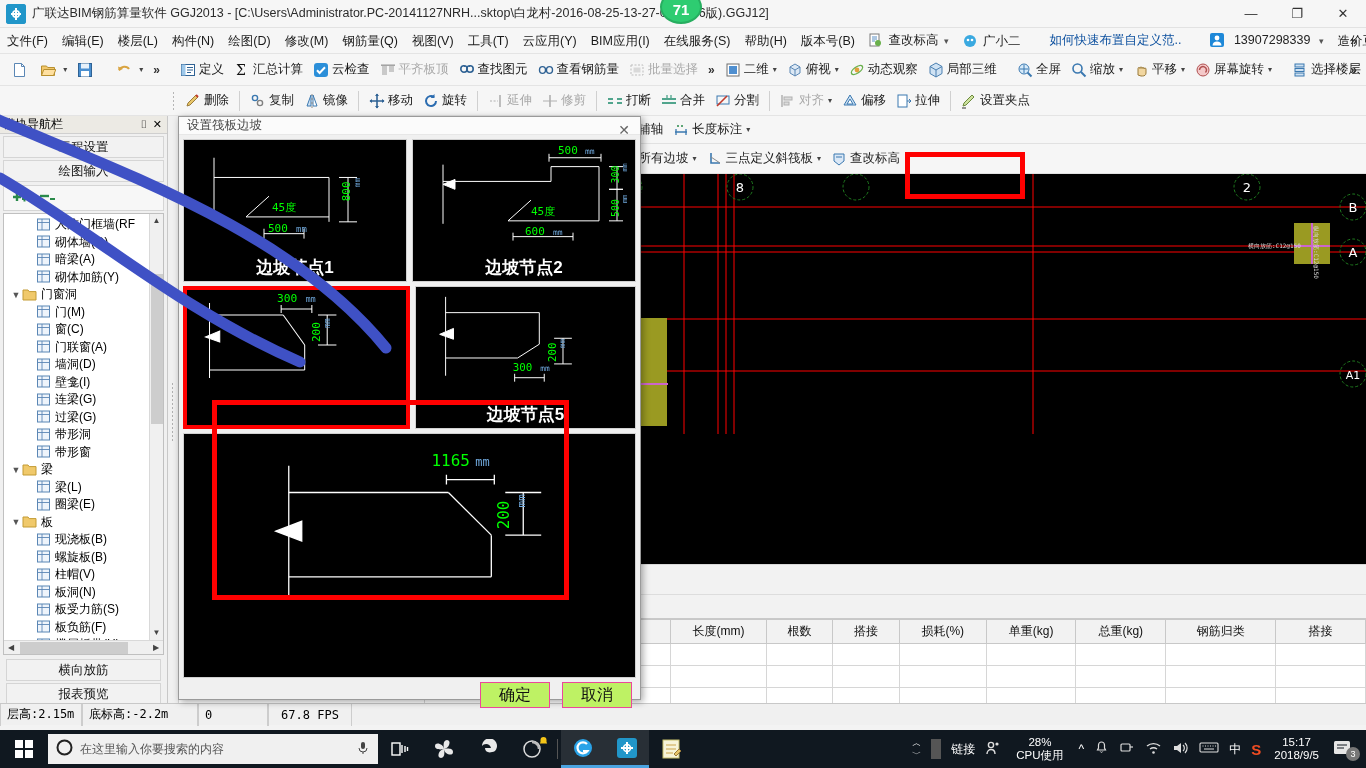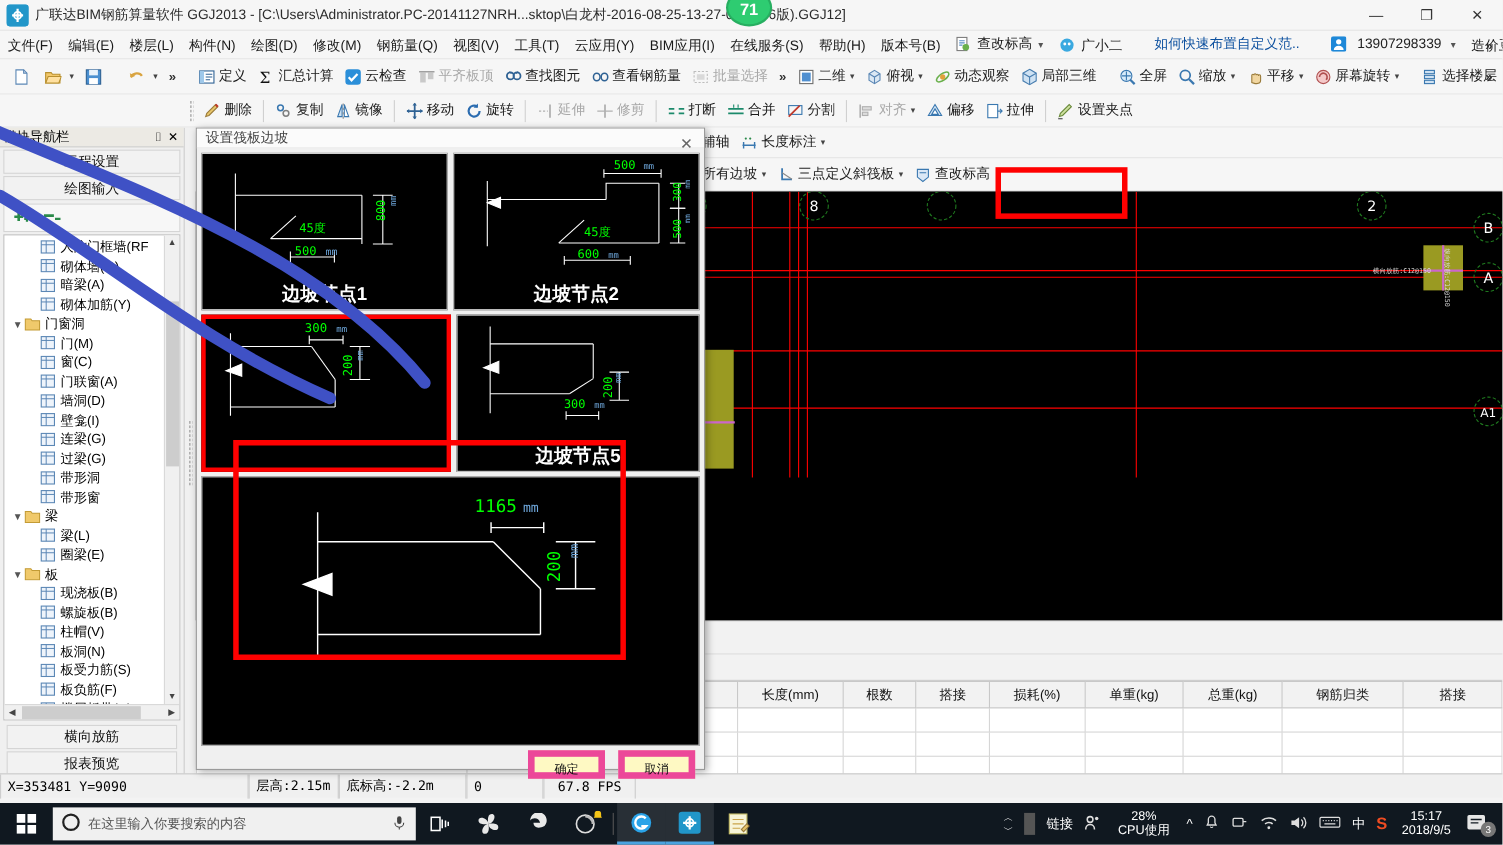--- a/index.html
+++ b/index.html
@@ -165,22 +165,22 @@
   .row2 { display:flex; gap:5px; height:143px; }
   .cell { flex:1; background:#000; border:1px solid #d0d0d0; position:relative; }
   .cell.hl { border:4px solid #ff0000; }
   .cell .cap { position:absolute; bottom:2px; left:0; right:0; text-align:center;
                color:#fff; font-size:17px; font-weight:bold; }
   .cellbig { height:245px; background:#000; border:1px solid #d0d0d0; position:relative; }
   .cellbig .cap { position:absolute; bottom:8px; left:0; right:0; text-align:center;
                   color:#fff; font-size:23px; font-weight:bold; }
   .dlg-foot { height:42px; display:flex; align-items:center; justify-content:flex-end;
               padding-right:8px; gap:12px; }
-  .dlg-btn { width:70px; height:26px; background:#fef9c3; border:6px solid #ec4899;
-             font-size:11px; text-align:center; line-height:24px; color:#111; }
+  .dlg-btn { width:70px; height:26px; background:#bef264; border:1px solid #ec4899;
+             font-size:16px; text-align:center; line-height:24px; color:#111; }
 
   .redbox { position:absolute; border:5px solid #ff0000; z-index:45; pointer-events:none; }
 
   .blue-stroke { position:absolute; left:0; top:110px; width:640px; height:300px;
                  z-index:50; pointer-events:none; }
   .dimtxt { fill:#00ff00; font-family:"DejaVu Sans Mono","Liberation Mono",monospace; }
   .dimunit { fill:#6fa8dc; font-family:"DejaVu Sans Mono","Liberation Mono",monospace; }
 </style>
 </head>
 <body>
@@ -1183,21 +1183,20 @@
                 <td></td>
                 <td></td>
               </tr>
             </tbody>
         </table>
       </div>
     </div>
   </div>
 
   <div class="statusbar">
-    <div class="sb-cell" style="width:226px;">X=353481 Y=9090</div>
     <div class="sb-cell" style="width:82px;">层高:2.15m</div>
     <div class="sb-cell" style="width:116px;">底标高:-2.2m</div>
     <div class="sb-cell" style="width:70px;">0</div>
     <div class="sb-cell" style="width:84px;justify-content:center;">67.8 FPS</div>
   </div>
 
   <div class="dialog">
     <div class="dlg-title">
       <span>设置筏板边坡</span>
       <span class="dlg-close">✕</span>

